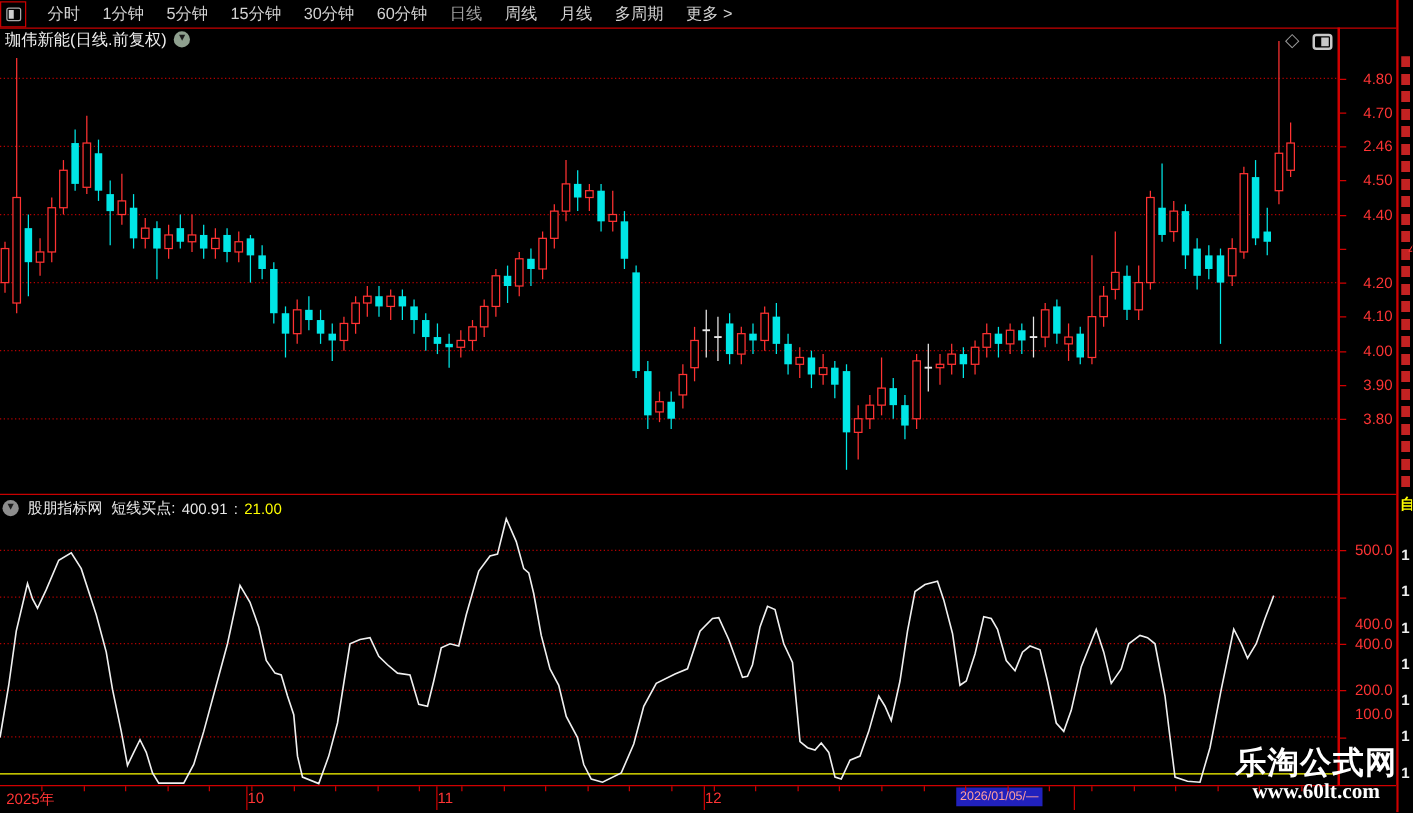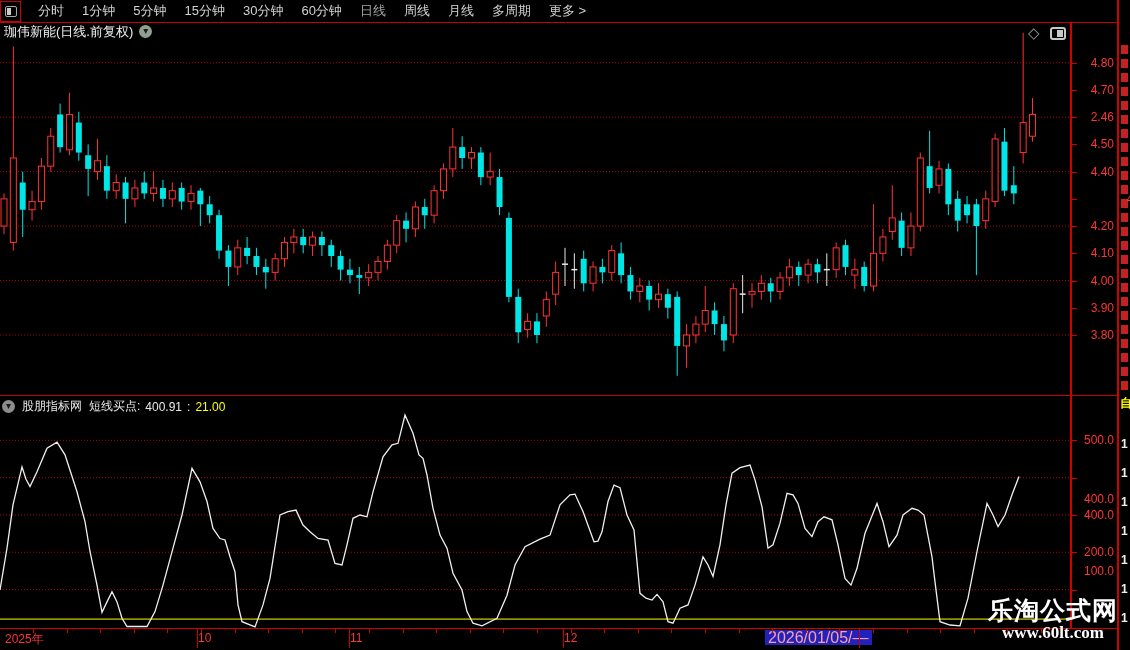--- a/index.html
+++ b/index.html
@@ -40,21 +40,21 @@
               line-height:12px;text-align:center;}
   .ind-text{color:#e8e8e8;font-size:12px;margin-left:7px;}
   .ind-val{color:#e8e8e8;font-size:12px;margin-left:5px;}
   .ind-sep{color:#e8e8e8;font-size:12px;margin-left:5px;}
   .ind-val2{color:#ffff00;font-size:12px;margin-left:5px;}
   
   .date-axis{position:absolute;left:0;top:628px;width:1117px;height:19px;border-top:1px solid #d00000;background:#000;}
   .date-label{position:absolute;color:#ff3434;font-size:12px;top:2px;}
   .date-tick{position:absolute;top:0;width:1px;height:4px;background:#c80000;}
   .date-tick.tall{height:19px;}
-  .date-sel{position:absolute;top:1px;height:15px;background:#2121bd;color:#ff9f9f;font-size:16px;
+  .date-sel{position:absolute;top:1px;height:15px;background:#2121bd;color:#ff9f9f;font-size:10px;
             line-height:15px;padding:0 3px;}
   
   .watermark{position:absolute;left:988px;top:597px;width:130px;text-align:center;z-index:8;}
   .wm1{color:#fff;font-size:25px;font-weight:bold;letter-spacing:1px;line-height:26px;}
   .wm2{color:#fff;font-size:17px;font-weight:bold;font-family:"Liberation Serif","DejaVu Serif",serif;line-height:19px;}
   
   .right-strip{position:absolute;left:1119px;top:0;width:11px;height:650px;background:#000;overflow:hidden;}
   .glyph-col{position:absolute;left:2px;top:45px;width:7px;height:345px;
              background:repeating-linear-gradient(180deg,#c42222 0 9px,transparent 9px 14px);}
   .strip-tab{position:absolute;left:1px;top:395px;color:#ffff00;font-size:12px;font-weight:bold;}

